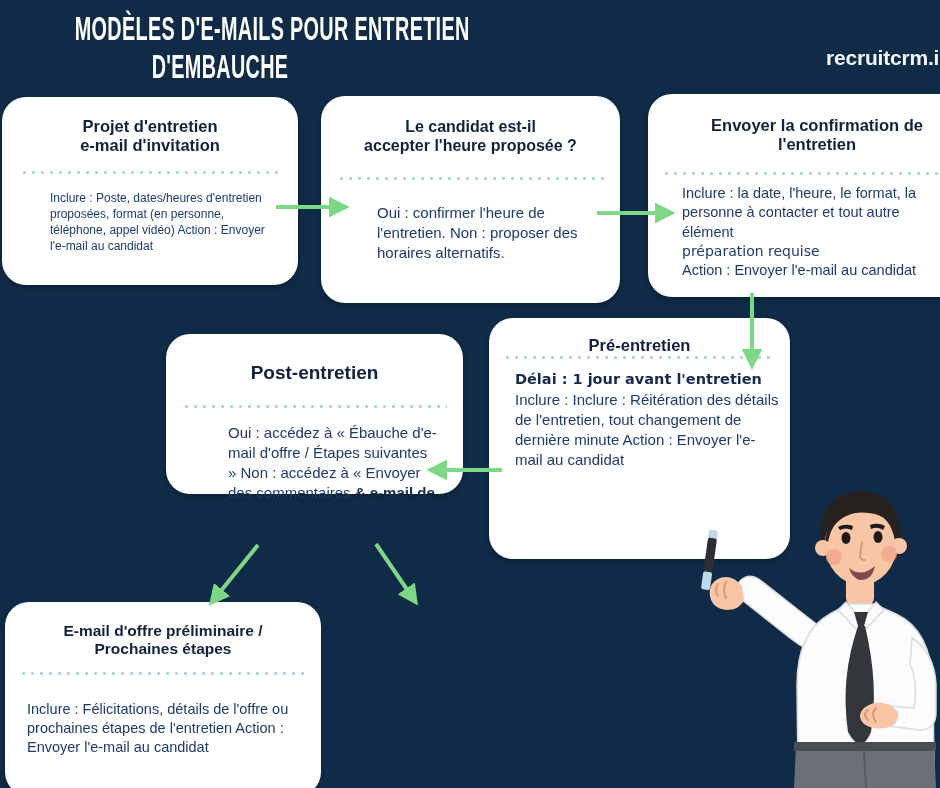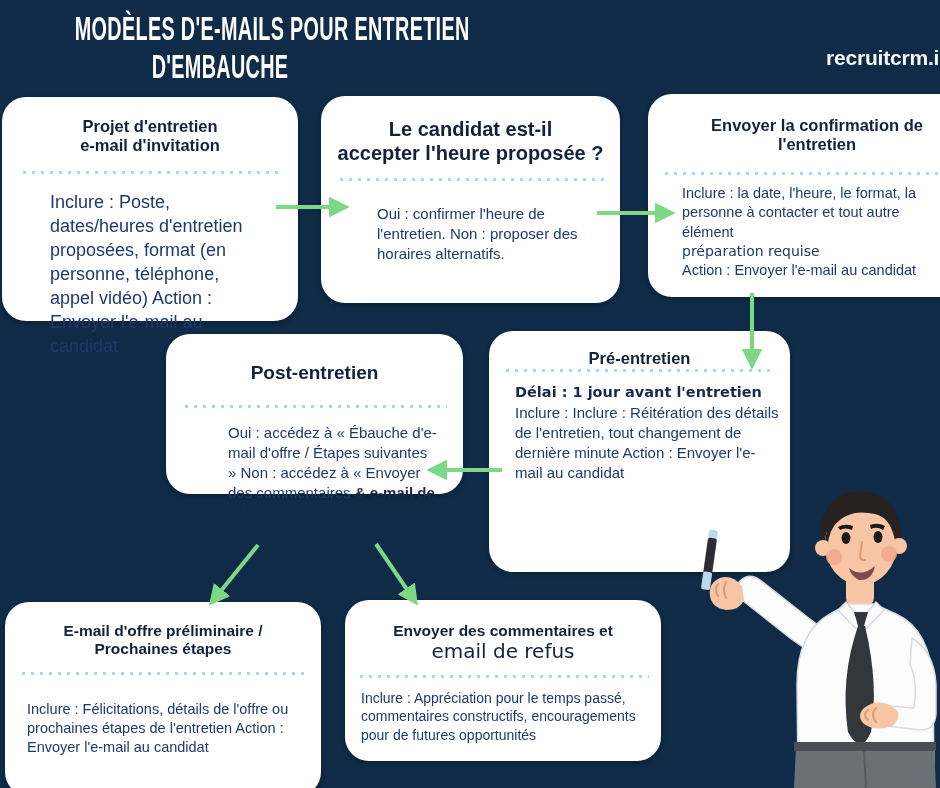--- a/index.html
+++ b/index.html
@@ -24,38 +24,38 @@
   
   .box{position:absolute;background:var(--box);border-radius:24px;
     box-shadow:0 2px 5px rgba(0,0,0,.28);color:var(--ink_body);}
   .box-title{font-weight:700;color:var(--ink_title);text-align:center;
     white-space:pre-line;line-height:1.18;}
   .dots{height:5px;background-image:radial-gradient(circle 2px, var(--dots) 92%, transparent 100%);
     background-size:9px 5px;background-repeat:repeat-x;}
   .box-body{line-height:1.33;}
   .b-strong{font-weight:700;color:#17294d;}
 
-  .b1{left:2px;top:97px;width:296px;height:224px;padding:18px 18px 0 18px;}
+  .b1{left:2px;top:97px;width:296px;height:188px;padding:18px 18px 0 18px;}
   .b1 .box-title{font-size:16.5px;margin:2px 0 14px;}
-  .b1 .box-body{font-size:18px;margin:16px 0 0 30px;width:215px;}
+  .b1 .box-body{font-size:12px;margin:16px 0 0 30px;width:215px;}
 
   .b2{left:321px;top:96px;width:299px;height:207px;padding:18px 16px 0 16px;}
-  .b2 .box-title{font-size:20px;margin:4px 0 12px;}
+  .b2 .box-title{font-size:16px;margin:4px 0 20px;}
   .b2 .box-body{font-size:15px;margin:22px 0 0 40px;width:205px;}
 
   .b3{left:648px;top:94px;width:338px;height:203px;padding:16px 14px 0 14px;}
   .b3 .box-title{font-size:16.5px;margin:6px 0 16px;}
   .b3 .box-body{font-size:14.5px;margin:8px 0 0 20px;width:235px;}
   .alt-font{font-family:"DejaVu Sans",sans-serif;font-size:14px;}
 
   .b4{left:166px;top:334px;width:297px;height:160px;padding:20px 16px 0 16px;}
   .b4 .box-title{font-size:19px;margin:8px 0 20px;}
   .b4 .box-body{font-size:15px;margin:14px 8px 0 46px;width:210px;}
 
-  .b5{left:489px;top:331px;width:301px;height:241px;padding:16px 14px 0 14px;}
+  .b5{left:489px;top:318px;width:301px;height:241px;padding:16px 14px 0 14px;}
   .b5 .t1{font-size:16.5px;margin:2px 0 0;}
   .b5 .t2{font-size:25px;margin:0 0 12px;font-family:"DejaVu Sans",sans-serif;}
   .b5 .box-body{font-size:15px;margin:10px 0 0 12px;width:266px;}
   .b5 .lead{display:block;font-weight:700;color:#17294d;font-family:"DejaVu Sans",sans-serif;font-size:14.5px;}
 
   .b6{left:5px;top:602px;width:316px;height:194px;padding:14px 14px 0 14px;}
   .b6 .box-title{font-size:15.5px;margin:6px 0 12px;}
   .b6 .box-body{font-size:14.5px;margin:24px 0 0 8px;width:280px;}
 
   .b7{left:345px;top:600px;width:316px;height:161px;padding:14px 12px 0 12px;}
@@ -131,26 +131,20 @@
     </div>
   </div>
 
   <div class="box b6">
     <div class="box-title">E-mail d'offre préliminaire /
 Prochaines étapes</div>
     <div class="dots"></div>
     <div class="box-body">Inclure : Félicitations, détails de l'offre ou prochaines étapes de l'entretien Action : Envoyer l'e-mail au candidat</div>
   </div>
 
-  <div class="box b7">
-    <div class="box-title t1">Envoyer des commentaires et</div>
-    <div class="box-title t2">email de refus</div>
-    <div class="dots"></div>
-    <div class="box-body">Inclure : Appréciation pour le temps passé, commentaires constructifs, encouragements pour de futures opportunités</div>
-  </div>
 
   <svg class="arrows" viewBox="0 0 940 788" xmlns="http://www.w3.org/2000/svg">
     <defs>
       <marker id="ah" viewBox="0 0 10 10" refX="1.5" refY="5" markerWidth="5.2" markerHeight="5.2" orient="auto">
         <path class="arrow-head" d="M0,0 L10,5 L0,10 z"></path>
       </marker>
     </defs>
     <g>
       <line class="arrow-line" x1="276" y1="207" x2="332" y2="207" marker-end="url(#ah)"></line>
     </g>

